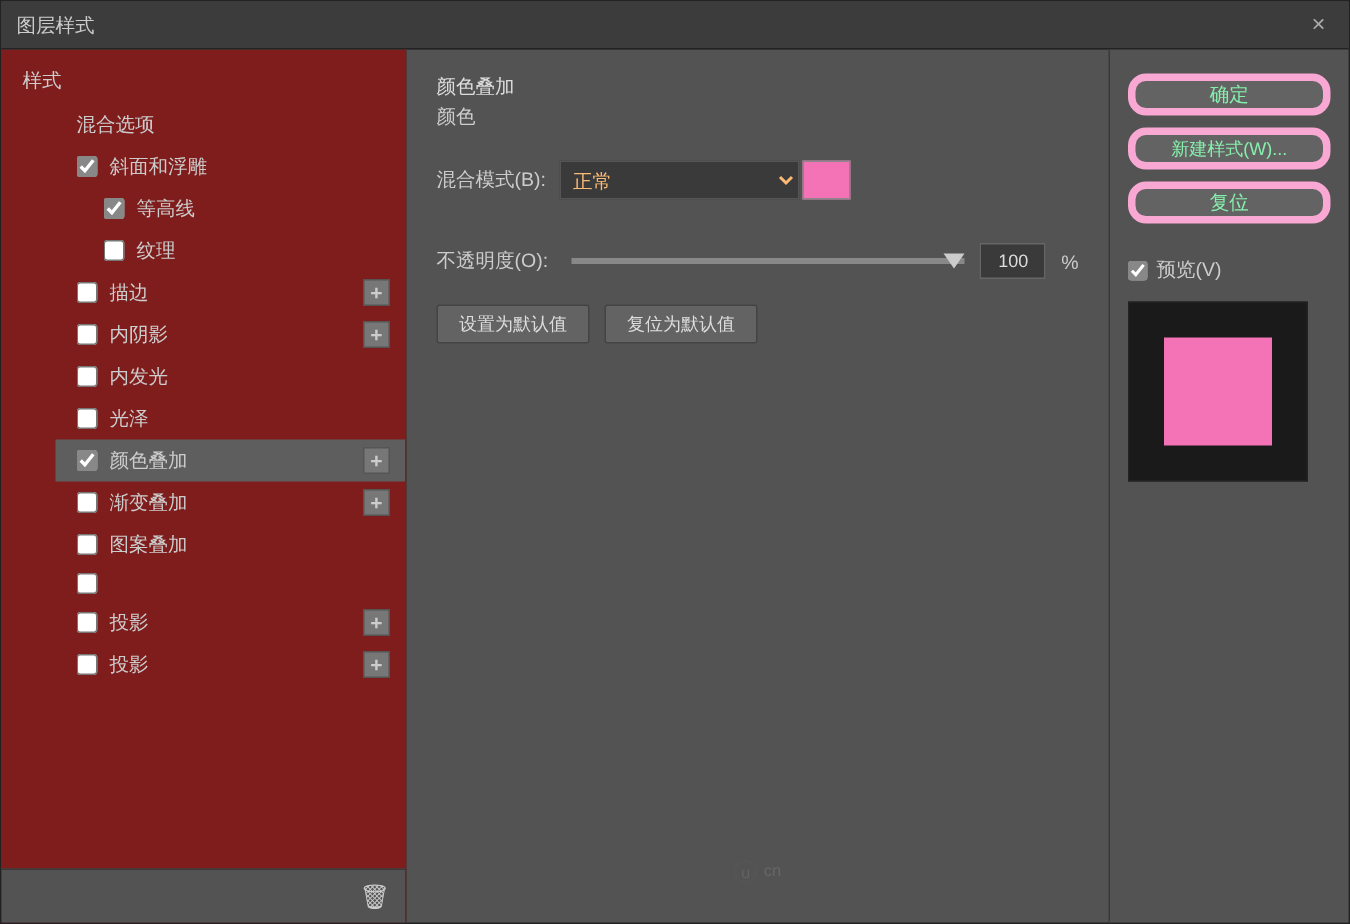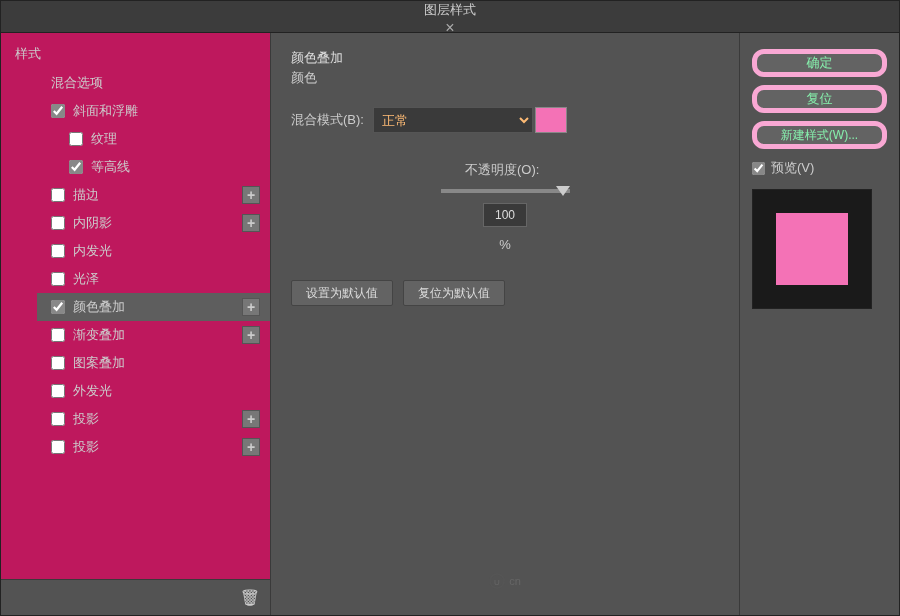--- a/index.html
+++ b/index.html
@@ -21,21 +21,20 @@
     }
     .title-bar {
       background: #3c3c3c;
       height: 32px;
       display: flex;
       align-items: center;
       justify-content: space-between;
       padding: 0 10px;
       border-bottom: 1px solid #222;
       flex-shrink: 0;
-      flex-direction: column;
     }
     .title-bar-title {
       color: #ccc;
       font-size: 13px;
     }
     .close-btn {
       width: 20px;
       height: 20px;
       background: none;
       border: none;
@@ -47,21 +46,21 @@
       justify-content: center;
     }
     .dialog-body {
       display: flex;
       flex: 1;
       overflow: hidden;
     }
     
     .left-panel {
       width: 270px;
-      background: #be185d;
+      background: #7f1d1d;
       border-right: 1px solid #3a3a3a;
       display: flex;
       flex-direction: column;
     }
     .left-panel-content {
       flex: 1;
       overflow-y: auto;
       padding: 6px 0;
     }
     .section-label {
@@ -178,22 +177,20 @@
       width: 32px;
       height: 26px;
       background: #f472b6;
       border: 1px solid #888;
       cursor: pointer;
     }
     .opacity-row {
       display: flex;
       align-items: center;
       gap: 10px;
-      margin-bottom: 12px;
-      flex-direction: column;
     }
     .opacity-slider-container {
       flex: 1;
       position: relative;
       height: 26px;
       display: flex;
       align-items: center;
     }
     .opacity-slider {
       width: 100%;
@@ -273,21 +270,21 @@
       color: #86efac;
       font-size: 13px;
       cursor: pointer;
       border-radius: 12px;
       text-align: center;
     }
     .preview-checkbox-row {
       display: flex;
       align-items: center;
       gap: 6px;
-      margin-top: 2px;
+      margin-top: 14px;
     }
     .preview-checkbox-row input {
       accent-color: #888;
     }
     .preview-label {
       color: #ccc;
       font-size: 13px;
     }
     .preview-area {
       width: 120px;
@@ -323,27 +320,27 @@
         <div class="fx-item">
           <span class="fx-item-label">混合选项</span>
         </div>
 
         <div class="fx-item">
           <input type="checkbox" checked="" style="">
           <span class="fx-item-label">斜面和浮雕</span>
         </div>
 
         <div class="fx-item sub-item">
-          <input type="checkbox" style="">
-          <span class="fx-item-label">纹理</span>
-        </div>
-
-        <div class="fx-item sub-item">
           <input type="checkbox" checked="" style="">
           <span class="fx-item-label">等高线</span>
+        </div>
+
+        <div class="fx-item sub-item">
+          <input type="checkbox" style="">
+          <span class="fx-item-label">纹理</span>
         </div>
 
         <div class="fx-item">
           <input type="checkbox" style="">
           <span class="fx-item-label">描边</span>
           <div class="fx-item-add">+</div>
         </div>
 
         <div class="fx-item">
           <input type="checkbox" style="">
@@ -373,21 +370,20 @@
           <div class="fx-item-add">+</div>
         </div>
 
         <div class="fx-item">
           <input type="checkbox" style="">
           <span class="fx-item-label">图案叠加</span>
         </div>
 
         <div class="fx-item">
           <input type="checkbox" style="">
-          <span class="fx-item-label">外发光</span>
         </div>
 
         <div class="fx-item">
           <input type="checkbox" style="">
           <span class="fx-item-label">投影</span>
           <div class="fx-item-add">+</div>
         </div>
 
         <div class="fx-item">
           <input type="checkbox" style="">
@@ -451,22 +447,22 @@
         <svg width="16" height="16" viewBox="0 0 16 16">
           <circle cx="8" cy="8" r="7" fill="none" stroke="#555" stroke-width="1.5"></circle>
           <text x="8" y="12" text-anchor="middle" font-size="8" fill="#666">U</text>
         </svg>
         <span style="color:#666;font-size:11px;">cn</span>
       </div>
     </div>
 
     <div class="right-panel">
       <button class="right-btn">确定</button>
+      <button class="right-btn" style="border-radius:12px; font-size:12px;">新建样式(W)...</button>
       <button class="right-btn">复位</button>
-      <button class="right-btn" style="border-radius:12px; font-size:12px;">新建样式(W)...</button>
 
       <div class="preview-checkbox-row">
         <input type="checkbox" id="preview-check" checked="" style="">
         <label for="preview-check" class="preview-label">预览(V)</label>
       </div>
 
       <div class="preview-area">
         <div class="preview-rect" style="background:#f472b6;"></div>
       </div>
     </div>

